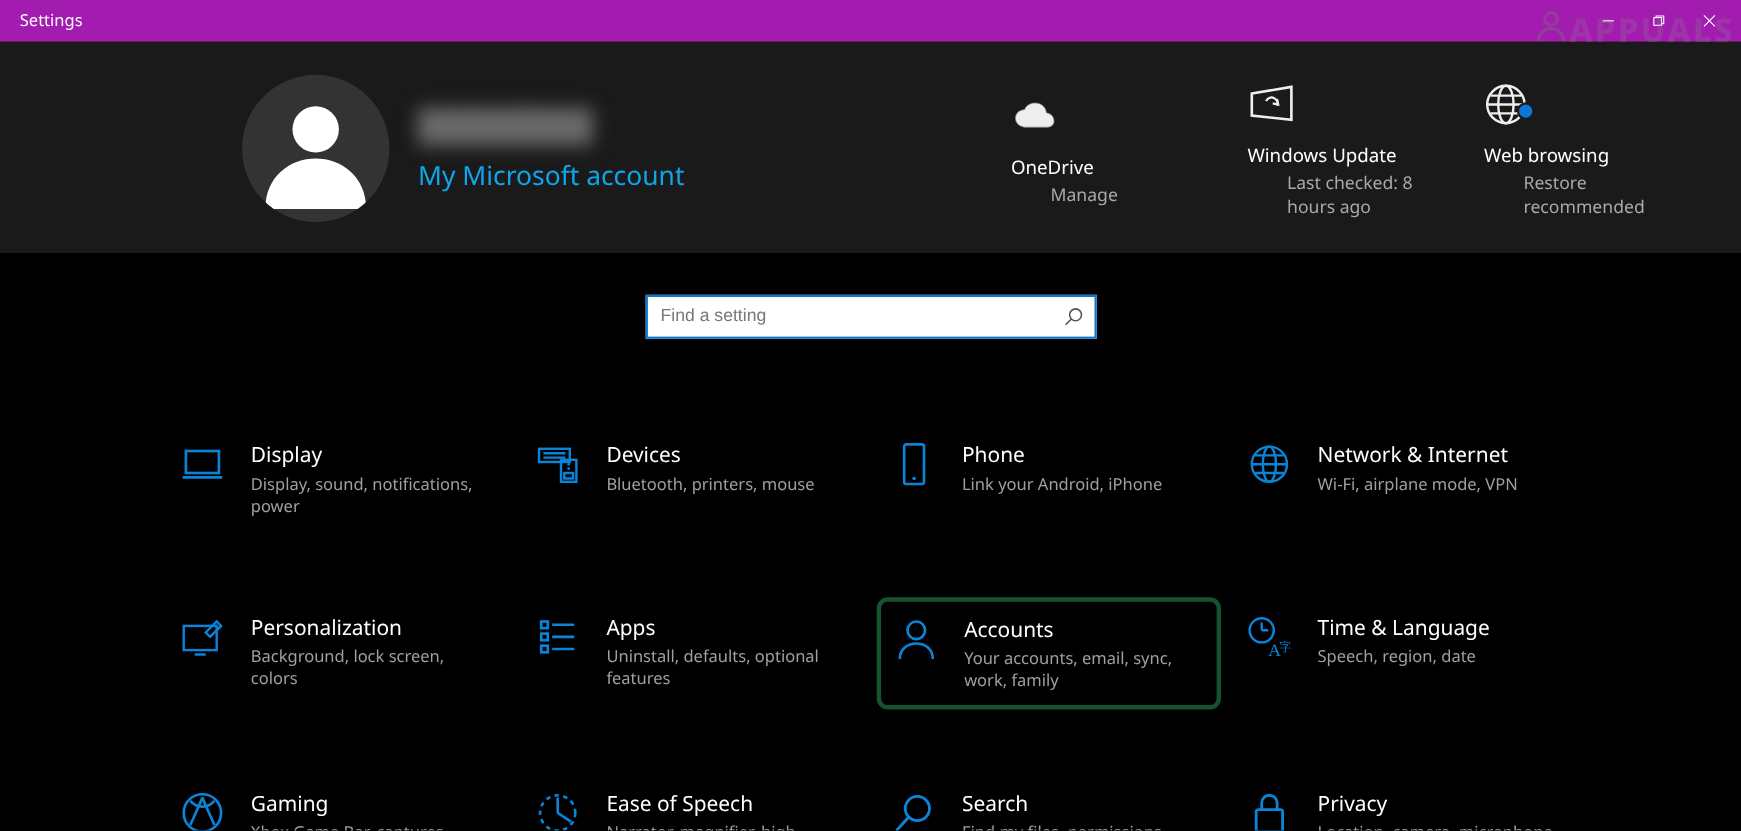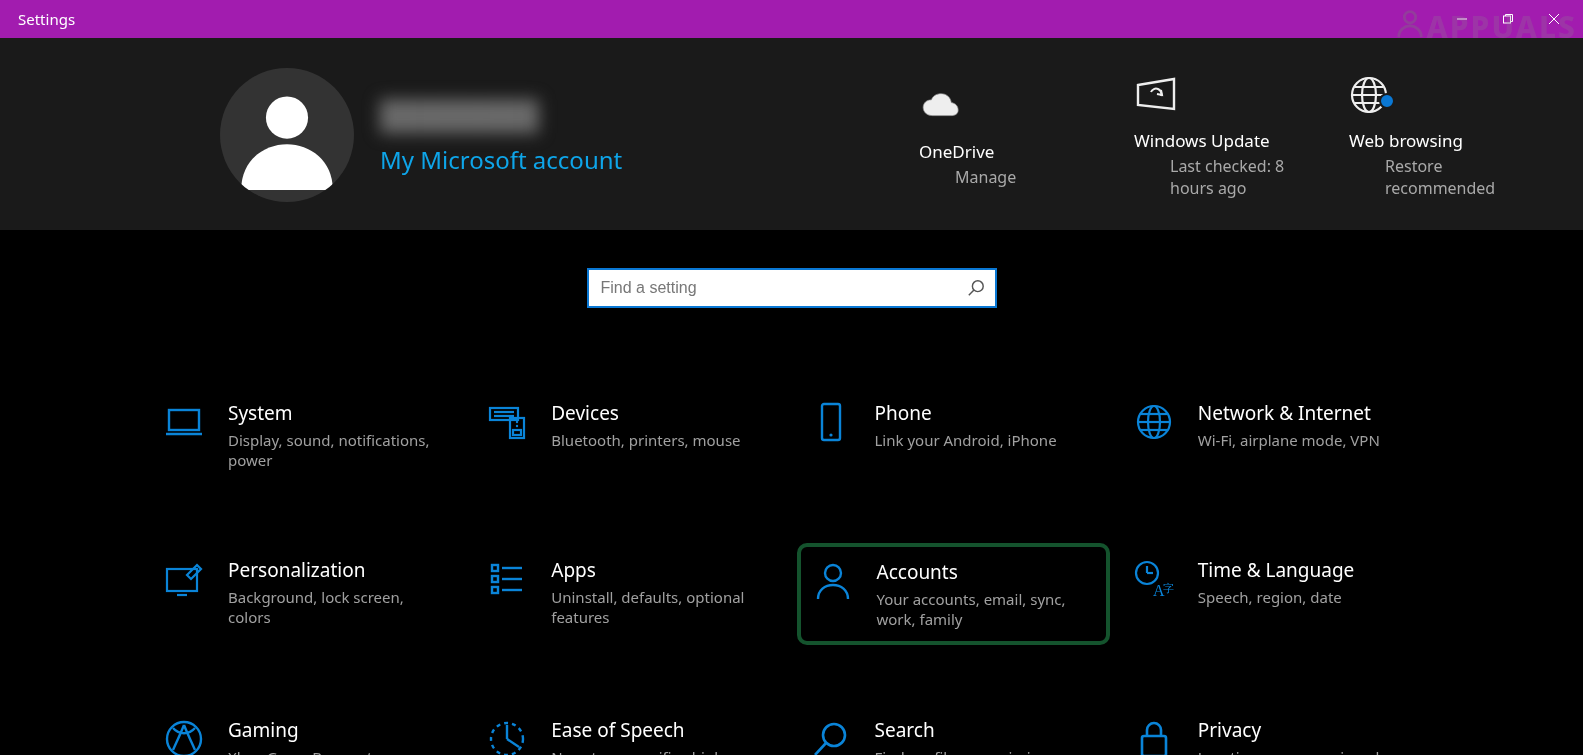--- a/index.html
+++ b/index.html
@@ -160,21 +160,21 @@
 <div class="grid">
 
   <div class="cat">
     <div class="cat-icon blue">
       <svg width="40" height="40" viewBox="0 0 40 40" fill="none" stroke-width="2.4">
         <rect x="5" y="8" width="30" height="20"></rect>
         <line x1="2" y1="32" x2="38" y2="32"></line>
       </svg>
     </div>
     <div class="cat-text">
-      <div class="cat-title">System</div>
+      <div class="cat-title">Display</div>
       <div class="cat-desc">Display, sound, notifications, power</div>
     </div>
   </div>
 
   <div class="cat">
     <div class="cat-icon blue">
       <svg width="42" height="40" viewBox="0 0 42 40" fill="none" stroke-width="2.2">
         <rect x="4" y="6" width="28" height="12"></rect>
         <line x1="8" y1="10" x2="28" y2="10"></line>
           <line x1="8" y1="14" x2="28" y2="14"></line>

